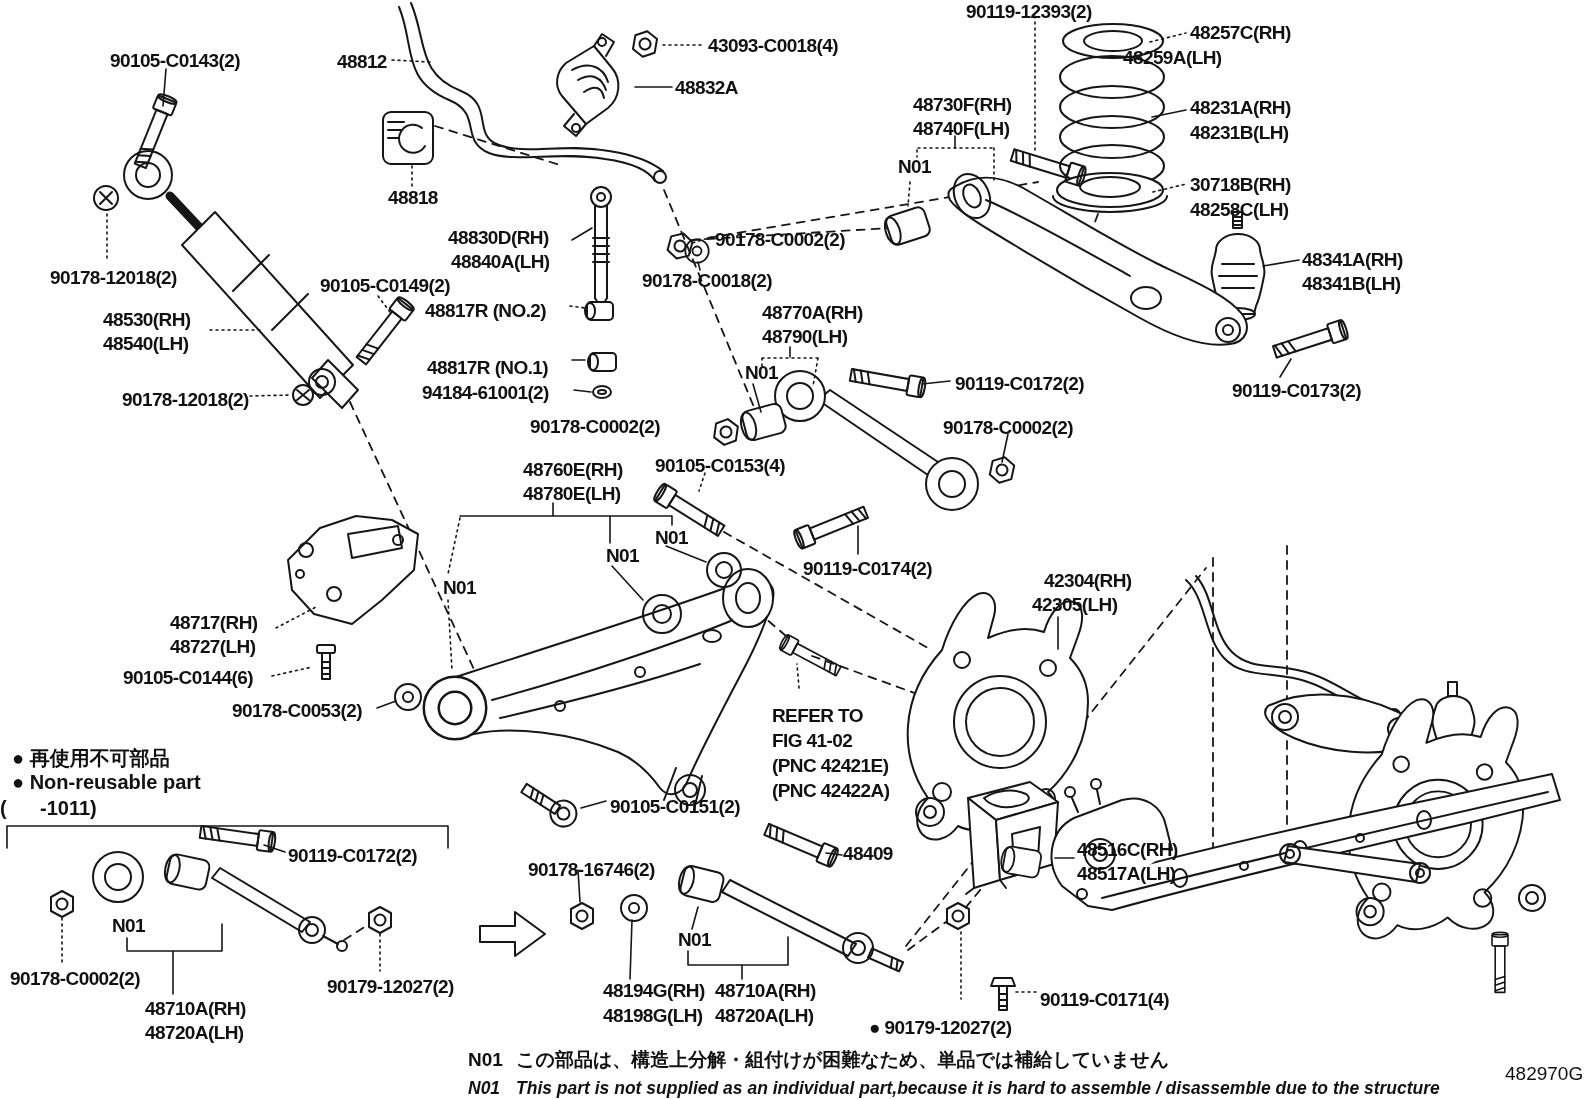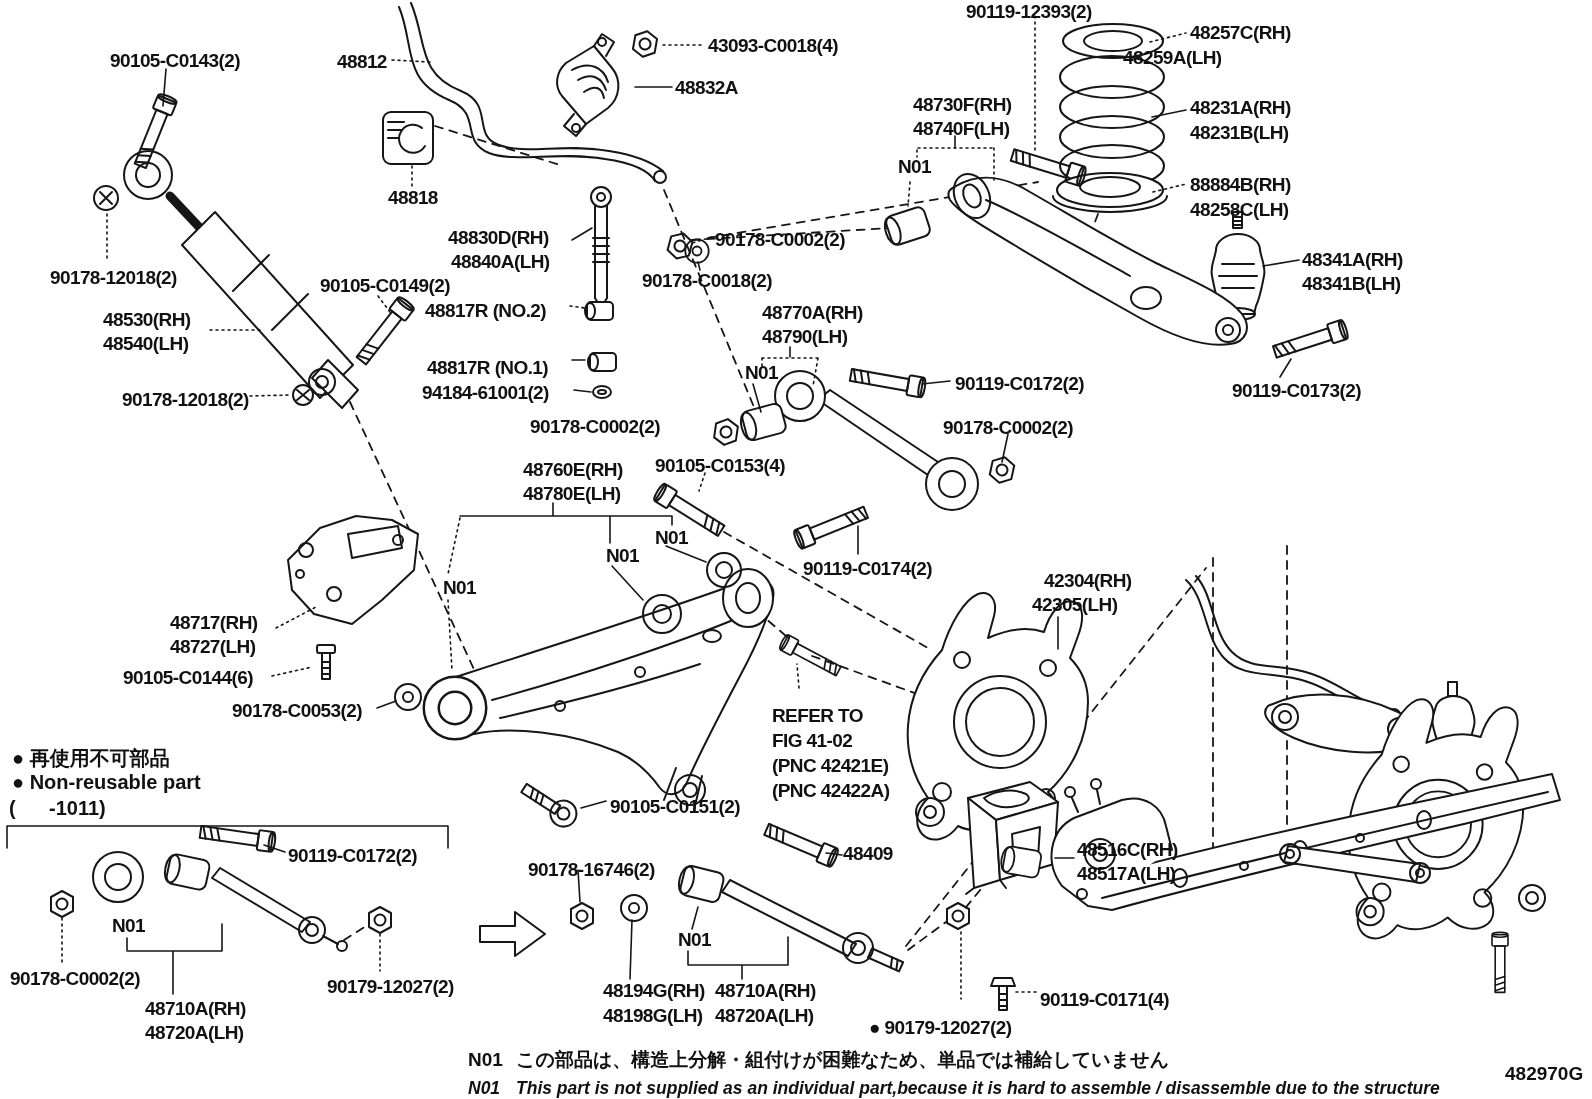--- a/index.html
+++ b/index.html
@@ -5,21 +5,21 @@
   html,body{margin:0;padding:0;background:#fff;}
   .stage{position:relative;width:1592px;height:1099px;background:#fff;overflow:hidden;
          font-family:"Liberation Sans","DejaVu Sans",sans-serif;color:#111;}
   svg.art{position:absolute;left:0;top:0;}
   .lbl{position:absolute;font-size:19px;font-weight:700;letter-spacing:-0.6px;white-space:pre;line-height:1;}
   .legend{position:absolute;font-size:20px;font-weight:700;white-space:pre;}
   .note{position:absolute;font-weight:700;white-space:pre;}
   .note.jp{font-size:19px;}
   .note.en{font-size:17.5px;font-style:italic;}
   .note .tag{display:inline-block;width:48px;}
-  .figcode{position:absolute;font-size:19px;font-weight:700;}
+  .figcode{position:absolute;font-size:19px;font-weight:400;}
 </style>
 </head>
 <body>
 
 <div class="stage">
 
 <svg class="art" width="1592" height="1099" viewBox="0 0 1592 1099">
 <defs>
   <g id="boltH">
     <rect x="-14" y="-10" width="14" height="20" rx="2"></rect>
@@ -376,21 +376,21 @@
 <div class="lbl" style="left:675px;top:78px">48832A</div>
 <div class="lbl" style="left:966px;top:2px">90119-12393(2)</div>
 <div class="lbl" style="left:1190px;top:23px">48257C(RH)</div>
 <div class="lbl" style="left:1123px;top:48px">48259A(LH)</div>
 <div class="lbl" style="left:913px;top:95px">48730F(RH)</div>
 <div class="lbl" style="left:913px;top:119px">48740F(LH)</div>
 <div class="lbl" style="left:1190px;top:98px">48231A(RH)</div>
 <div class="lbl" style="left:1190px;top:123px">48231B(LH)</div>
 <div class="lbl" style="left:898px;top:157px">N01</div>
 <div class="lbl" style="left:388px;top:188px">48818</div>
-<div class="lbl" style="left:1190px;top:175px">88884B(RH)</div>
+<div class="lbl" style="left:1190px;top:175px">30718B(RH)</div>
 <div class="lbl" style="left:1190px;top:200px">48258C(LH)</div>
 <div class="lbl" style="left:448px;top:228px">48830D(RH)</div>
 <div class="lbl" style="left:451px;top:252px">48840A(LH)</div>
 <div class="lbl" style="left:715px;top:230px">90178-C0002(2)</div>
 <div class="lbl" style="left:1302px;top:250px">48341A(RH)</div>
 <div class="lbl" style="left:1302px;top:274px">48341B(LH)</div>
 <div class="lbl" style="left:50px;top:268px">90178-12018(2)</div>
 <div class="lbl" style="left:320px;top:276px">90105-C0149(2)</div>
 <div class="lbl" style="left:642px;top:271px">90178-C0018(2)</div>
 <div class="lbl" style="left:425px;top:301px">48817R (NO.2)</div>
@@ -437,20 +437,20 @@
 <div class="lbl" style="left:145px;top:1023px">48720A(LH)</div>
 <div class="lbl" style="left:603px;top:981px">48194G(RH)</div>
 <div class="lbl" style="left:603px;top:1006px">48198G(LH)</div>
 <div class="lbl" style="left:715px;top:981px">48710A(RH)</div>
 <div class="lbl" style="left:715px;top:1006px">48720A(LH)</div>
 <div class="lbl" style="left:869px;top:1018px">● 90179-12027(2)</div>
 <div class="lbl" style="left:1040px;top:990px">90119-C0171(4)</div>
 
 <div class="legend" style="left:12px;top:745px">● 再使用不可部品</div>
 <div class="legend" style="left:12px;top:771px">● Non-reusable part</div>
-<div class="legend" style="left:9px;top:797px">(      -1011)</div>
+<div class="legend" style="left:0;top:797px">(      -1011)</div>
 
 <div class="note jp" style="left:468px;top:1047px"><span class="tag">N01</span><span>この部品は、構造上分解・組付けが困難なため、単品では補給していません</span></div>
 <div class="note en" style="left:468px;top:1078px"><span class="tag">N01</span><span>This part is not supplied as an individual part,because it is hard to assemble / disassemble due to the structure</span></div>
 
 <div class="figcode" style="left:1505px;top:1063px">482970G</div>
 
 </div>
 
 </body></html>

